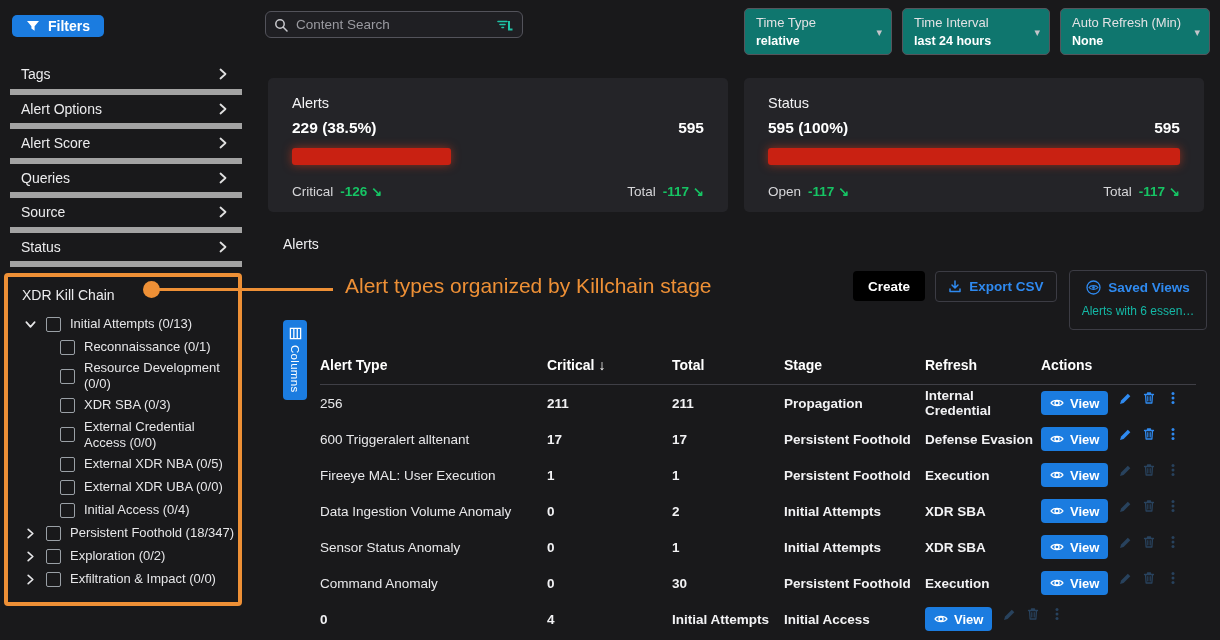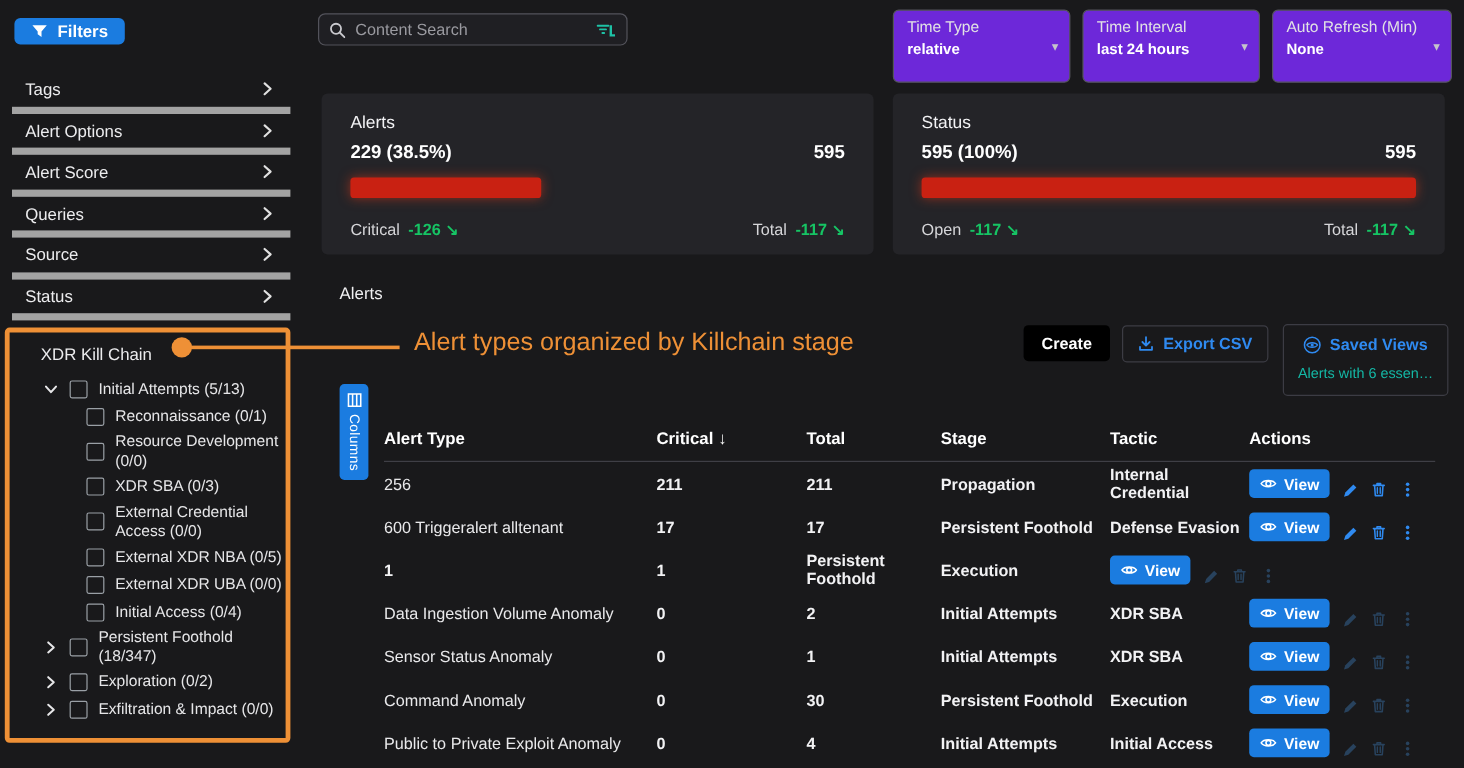--- a/index.html
+++ b/index.html
@@ -23,21 +23,21 @@
   .side-item {
     height:34.5px; display:flex; align-items:center; justify-content:space-between;
     padding:0 12px 0 11px; border-bottom:6px solid #a3a3a3;
     font-size:14px; color:#ececee; cursor:pointer;
   }
   .side-item .chev-r { color:#e0e0e0; }
 
   .kc-box {
     position:absolute; left:4px; top:273px; width:238px;
     border:4px solid #ee9036; border-radius:4px; background:#19191b;
-    padding:4px 0 10px 12px; z-index:2;
+    padding:4px 0 10px 0; z-index:2;
   }
   .kc-header { font-size:14px; color:#ececee; padding:6px 0 8px 14px; }
   .kc-row {
     display:flex; align-items:center; gap:9px; margin:3px 0;
     font-size:13px; color:#e6e6e8; min-height:20px; cursor:default;
   }
   .kc-row.l1 { padding-left:16px; }
   .kc-row.l2 { padding-left:52px; }
   .chev { width:13px; height:13px; flex:0 0 13px; display:flex; align-items:center; justify-content:center; cursor:pointer; }
   .chev.down svg { transform:rotate(90deg); }
@@ -63,22 +63,22 @@
   }
   .search-input {
     flex:1; background:transparent; border:none; outline:none;
     color:#ddd; font-size:13.5px; min-width:0;
     font-family:"Liberation Sans", sans-serif;
   }
   .search-input::placeholder { color:#9a9aa0; }
 
   .dropdowns { position:absolute; right:10px; top:8px; display:flex; gap:10px; }
   .dropdown {
-    width:148px; height:61px; border:1px solid #55555c; border-radius:5px;
-    background:#6d28d9; position:relative; padding:6px 24px 0 11px; cursor:pointer;
+    width:148px; height:47px; border:1px solid #55555c; border-radius:5px;
+    background:#0f766e; position:relative; padding:6px 24px 0 11px; cursor:pointer;
   }
   .dd-label { font-size:13px; color:#e2e2e4; white-space:nowrap; }
   .dd-value { font-size:12.5px; font-weight:700; color:#fff; margin-top:4px; }
   .dd-caret { position:absolute; right:9px; top:50%; transform:translateY(-50%); color:#c5c5ca; font-size:11px; }
 
   .cards { position:absolute; left:18px; right:16px; top:78px; height:134px; display:flex; gap:16px; }
   .card { flex:1; background:#242428; border-radius:5px; padding:17px 24px; position:relative; }
   .card-title { font-size:14.5px; color:#f2f2f4; }
   .card-vals { display:flex; justify-content:space-between; margin-top:8px; font-size:15.5px; font-weight:700; color:#fff; }
   .bar-track { margin-top:11px; height:17px; }
@@ -120,21 +120,21 @@
   .table { position:absolute; left:70px; right:24px; top:345px; }
   .t-head, .t-row {
     display:grid; grid-template-columns:227px 125px 112px 141px 116px 1fr;
     align-items:center;
   }
   .t-head { height:40px; border-bottom:1px solid #3f3f46; font-size:14px; font-weight:700; color:#fff; }
   .t-head .sort { margin-left:4px; font-weight:700; }
   .t-row { height:36px; font-size:13.5px; }
   .c-name { font-weight:400; color:#e9e9eb; padding-right:10px; white-space:nowrap; overflow:hidden; text-overflow:ellipsis; }
   .c-num, .c-stage, .c-tactic { font-weight:700; color:#f2f2f4; padding-right:6px; }
-  .actions { display:flex; align-items:flex-end; gap:10px; }
+  .actions { display:flex; align-items:flex-start; gap:10px; }
   .view-btn {
     height:24px; padding:0 9px; background:#1b7ce0; border:none; border-radius:4px;
     color:#fff; font-size:13px; font-weight:600; display:flex; align-items:center; gap:6px;
     cursor:pointer; font-family:"Liberation Sans", sans-serif;
   }
   .act-icon { color:#2f8af0; cursor:pointer; display:flex; }
   .t-row.dim .act-icon { color:#28425d; }
 </style>
 </head>
 <body>
@@ -251,21 +251,21 @@
   <div class="kc-box">
     <div class="kc-header">XDR Kill Chain</div>
 
     <div class="kc-row l1">
       <span class="chev down">
           <svg width="13" height="13" viewBox="0 0 14 14">
             <use href="#i-chev"></use>
           </svg>
         </span>
       <span class="cb"></span>
-      <span class="kc-label">Initial Attempts (5/13)</span>
+      <span class="kc-label">Initial Attempts (0/13)</span>
     </div>
     <div class="kc-row l2">
       <span class="cb"></span>
       <span class="kc-label">Reconnaissance (0/1)</span>
     </div>
     <div class="kc-row l2">
       <span class="cb"></span>
       <span class="kc-label">Resource Development (0/0)</span>
     </div>
     <div class="kc-row l2">
@@ -429,21 +429,21 @@
         </span>
       <span class="col-text">Columns</span>
     </div>
 
     <div class="table">
       <div class="t-head">
         <span>Alert Type</span>
         <span><span>Critical</span><span class="sort">↓</span></span>
         <span>Total</span>
         <span>Stage</span>
-        <span>Tactic</span>
+        <span>Refresh</span>
         <span>Actions</span>
       </div>
 
       <div class="t-row">
         <span class="c-name">256</span>
         <span class="c-num">211</span>
         <span class="c-num">211</span>
         <span class="c-stage">Propagation</span>
         <span class="c-tactic">Internal Credential</span>
         <span class="actions">
@@ -496,20 +496,21 @@
             </span>
           <span class="act-icon">
               <svg width="14" height="14" viewBox="0 0 14 14">
                 <use href="#i-kebab"></use>
               </svg>
             </span>
         </span>
       </div>
 
       <div class="t-row dim">
+        <span class="c-name">Fireeye MAL: User Execution</span>
         <span class="c-num">1</span>
         <span class="c-num">1</span>
         <span class="c-stage">Persistent Foothold</span>
         <span class="c-tactic">Execution</span>
         <span class="actions">
           <button class="view-btn">
               <svg width="14" height="12" viewBox="0 0 14 12">
                 <use href="#i-eye"></use>
               </svg>
               <span>View</span>
@@ -619,21 +620,20 @@
             </span>
           <span class="act-icon">
               <svg width="14" height="14" viewBox="0 0 14 14">
                 <use href="#i-kebab"></use>
               </svg>
             </span>
         </span>
       </div>
 
       <div class="t-row dim">
-        <span class="c-name">Public to Private Exploit Anomaly</span>
         <span class="c-num">0</span>
         <span class="c-num">4</span>
         <span class="c-stage">Initial Attempts</span>
         <span class="c-tactic">Initial Access</span>
         <span class="actions">
           <button class="view-btn">
               <svg width="14" height="12" viewBox="0 0 14 12">
                 <use href="#i-eye"></use>
               </svg>
               <span>View</span>

